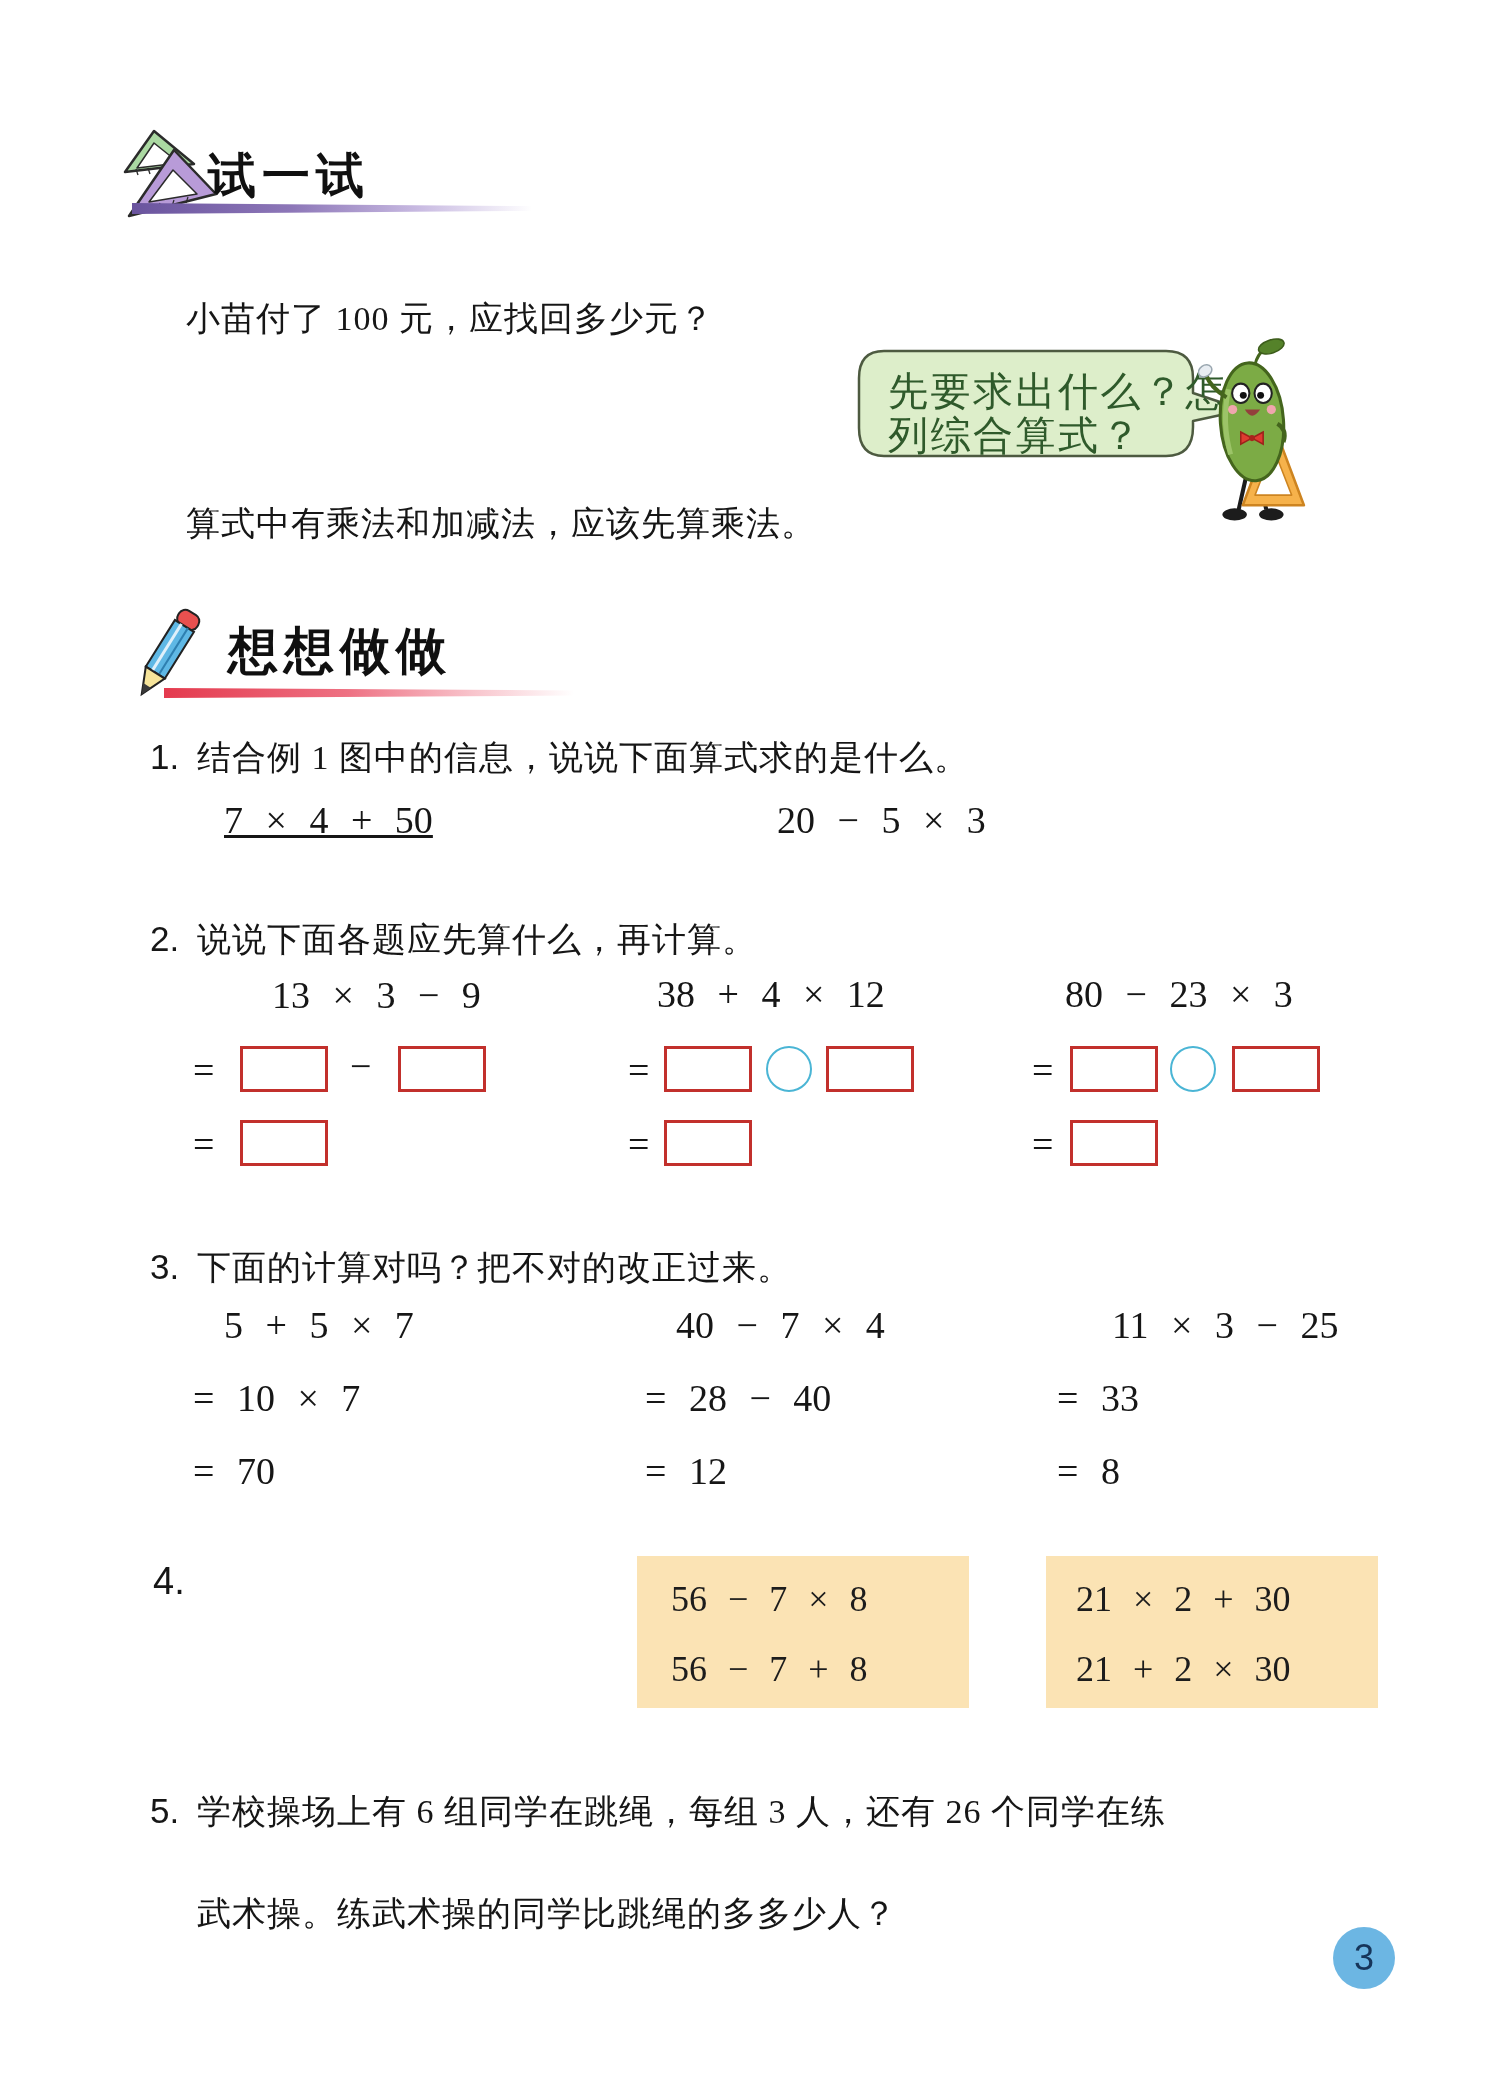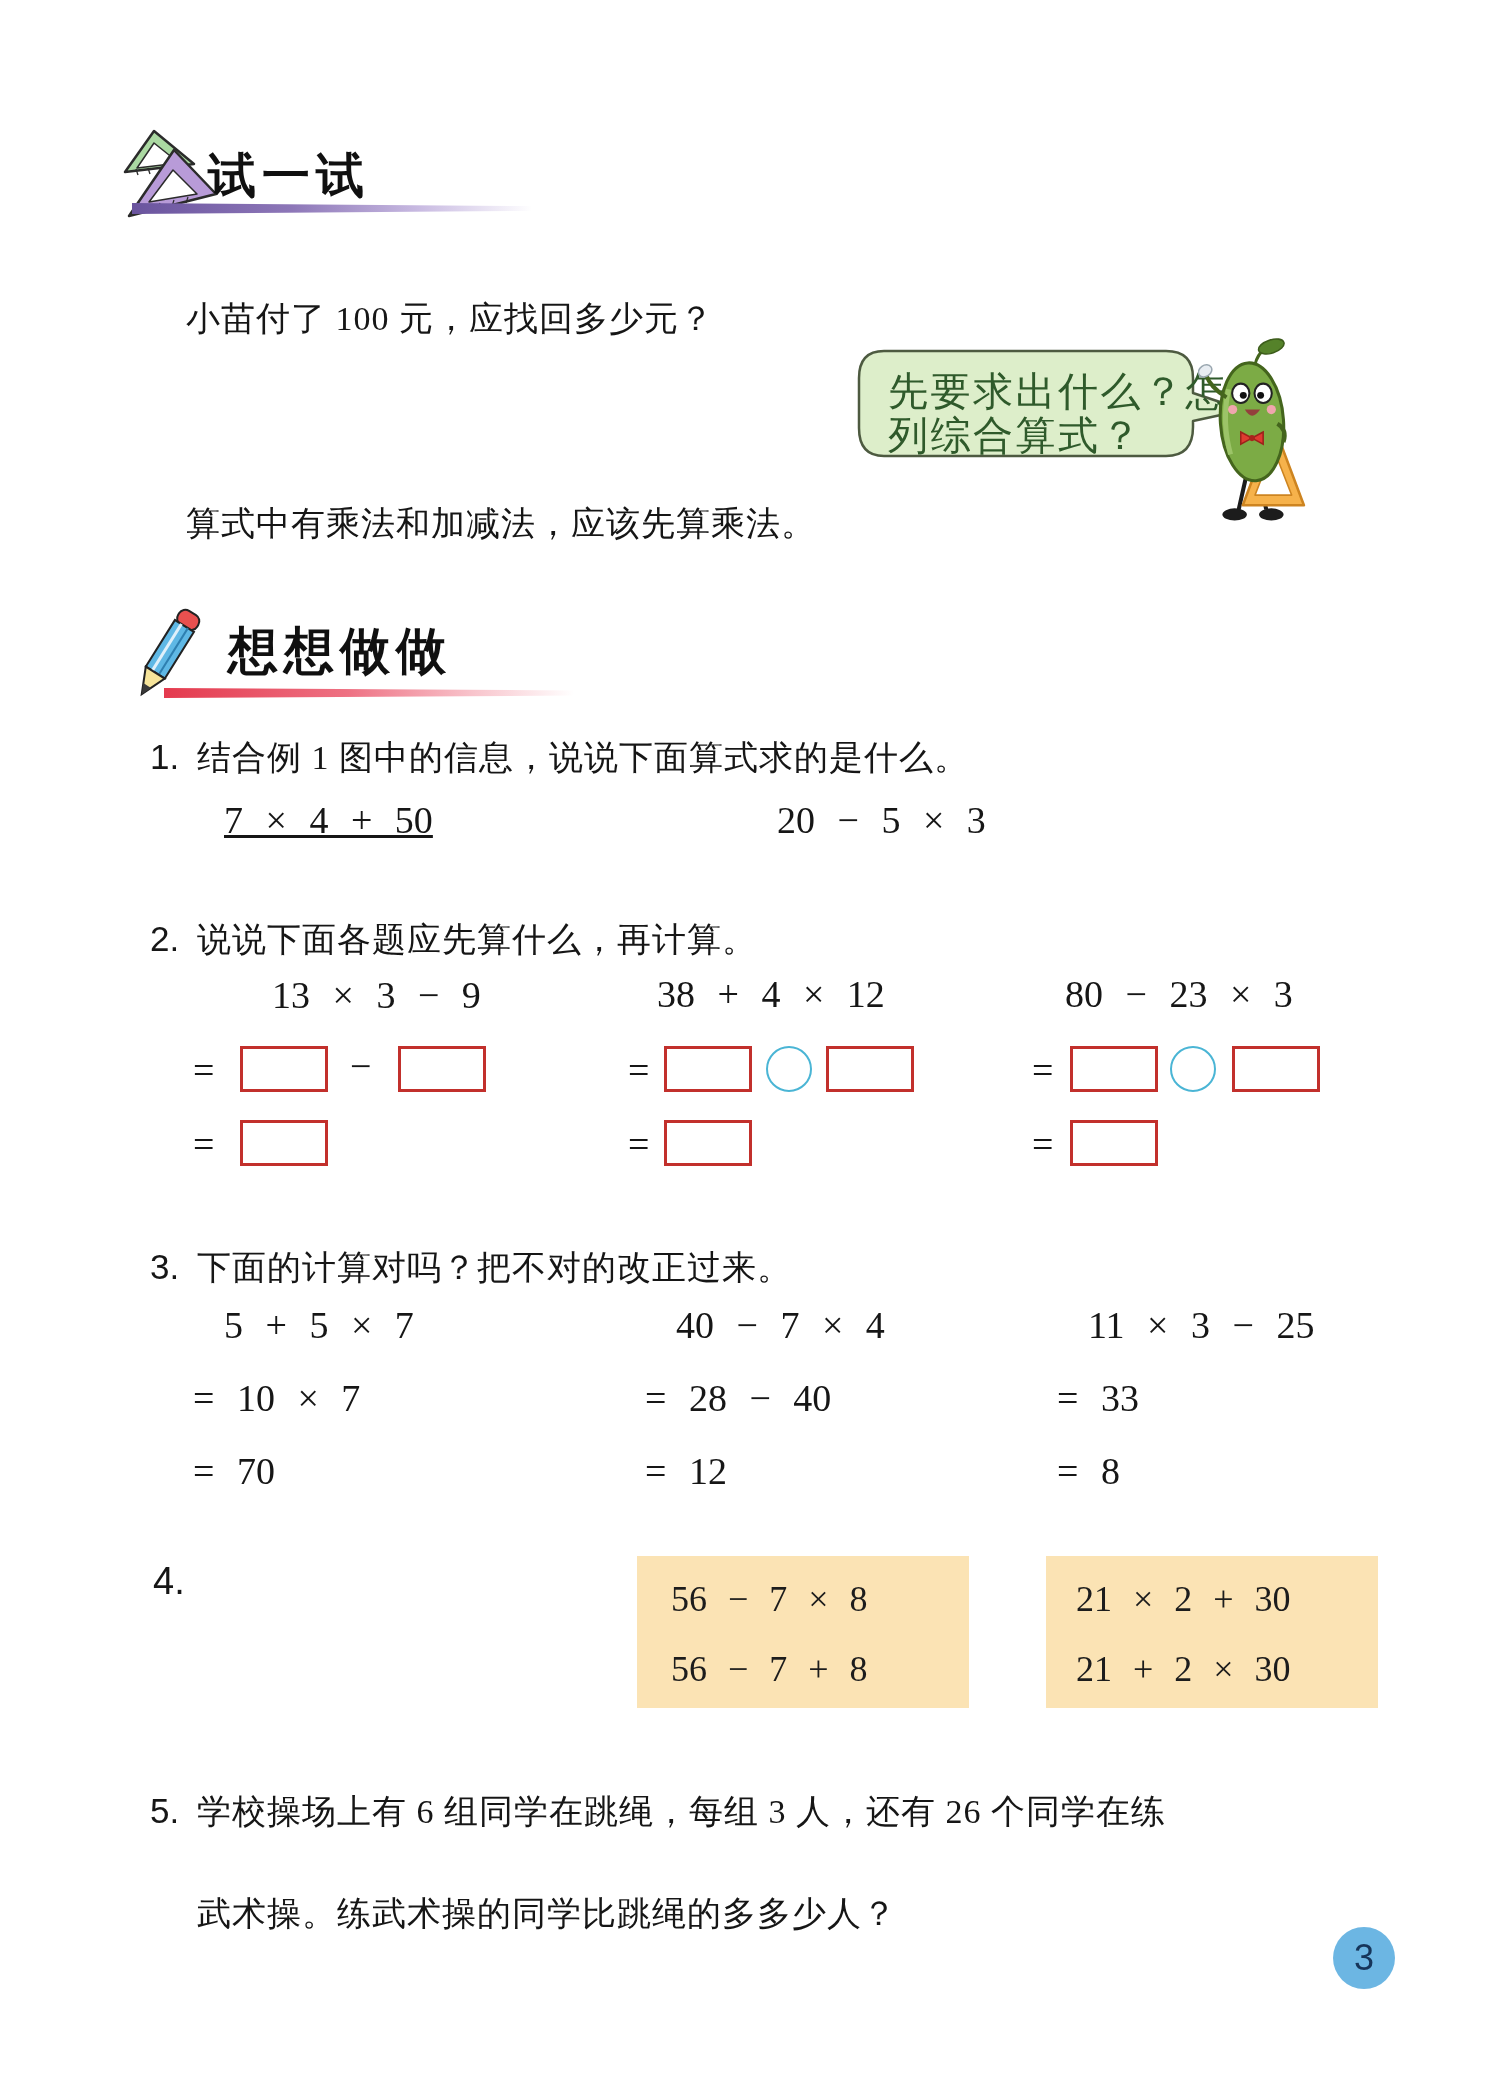--- a/index.html
+++ b/index.html
@@ -146,21 +146,21 @@
   <div class="abs body-text" style="left:197px;top:1245px;">下面的计算对吗？把不对的改正过来。</div>
 
   <div class="abs expr" style="left:224px;top:1303px;">5 + 5 × 7</div>
   <div class="abs expr" style="left:193px;top:1376px;">= 10 × 7</div>
   <div class="abs expr" style="left:193px;top:1449px;">= 70</div>
 
   <div class="abs expr" style="left:676px;top:1303px;">40 − 7 × 4</div>
   <div class="abs expr" style="left:645px;top:1376px;">= 28 − 40</div>
   <div class="abs expr" style="left:645px;top:1449px;">= 12</div>
 
-  <div class="abs expr" style="left:1088px;top:1303px;text-align:center;">11 × 3 − 25</div>
+  <div class="abs expr" style="left:1112px;top:1303px;text-align:center;">11 × 3 − 25</div>
   <div class="abs expr" style="left:1057px;top:1376px;">= 33</div>
   <div class="abs expr" style="left:1057px;top:1449px;">= 8</div>
 
   <div class="abs ex-num" style="left:153px;top:1560px;font-size:38px;">4.</div>
   <div class="hl-box" style="left:637px;top:1556px;">
     <div class="hl-line" style="top:22px;">56 − 7 × 8</div>
     <div class="hl-line" style="top:92px;">56 − 7 + 8</div>
   </div>
   <div class="hl-box" style="left:1046px;top:1556px;">
     <div class="hl-line" style="left:30px;top:22px;">21 × 2 + 30</div>

